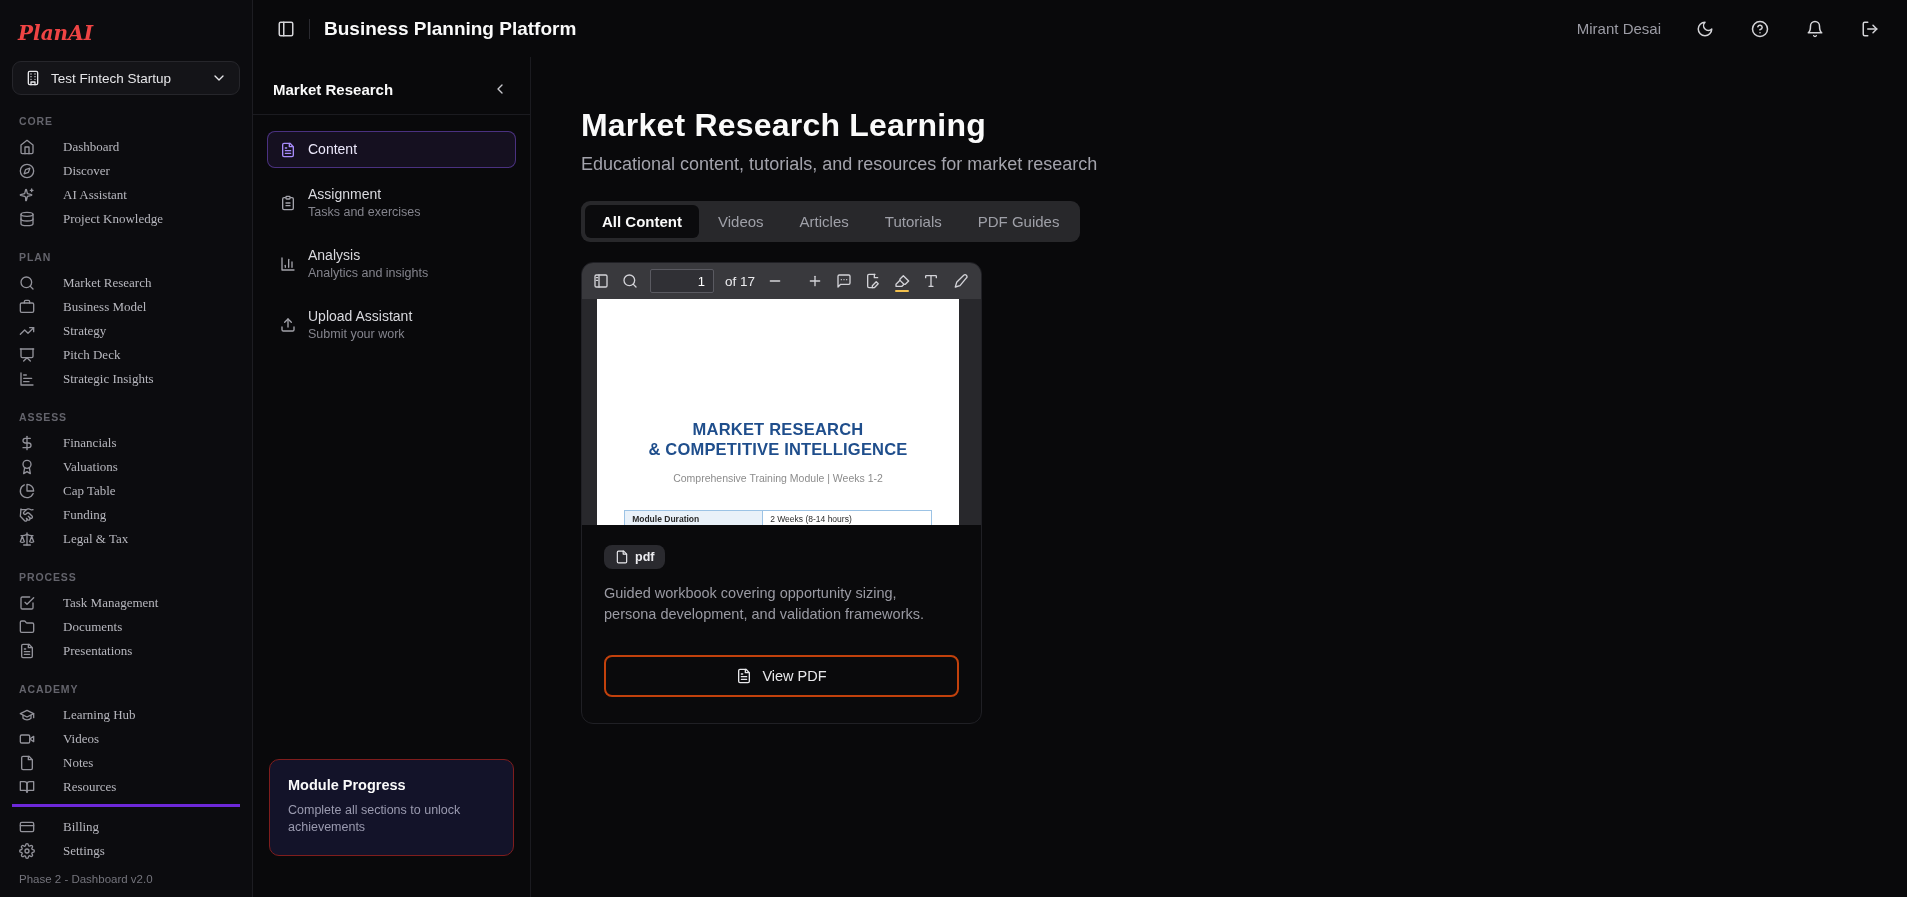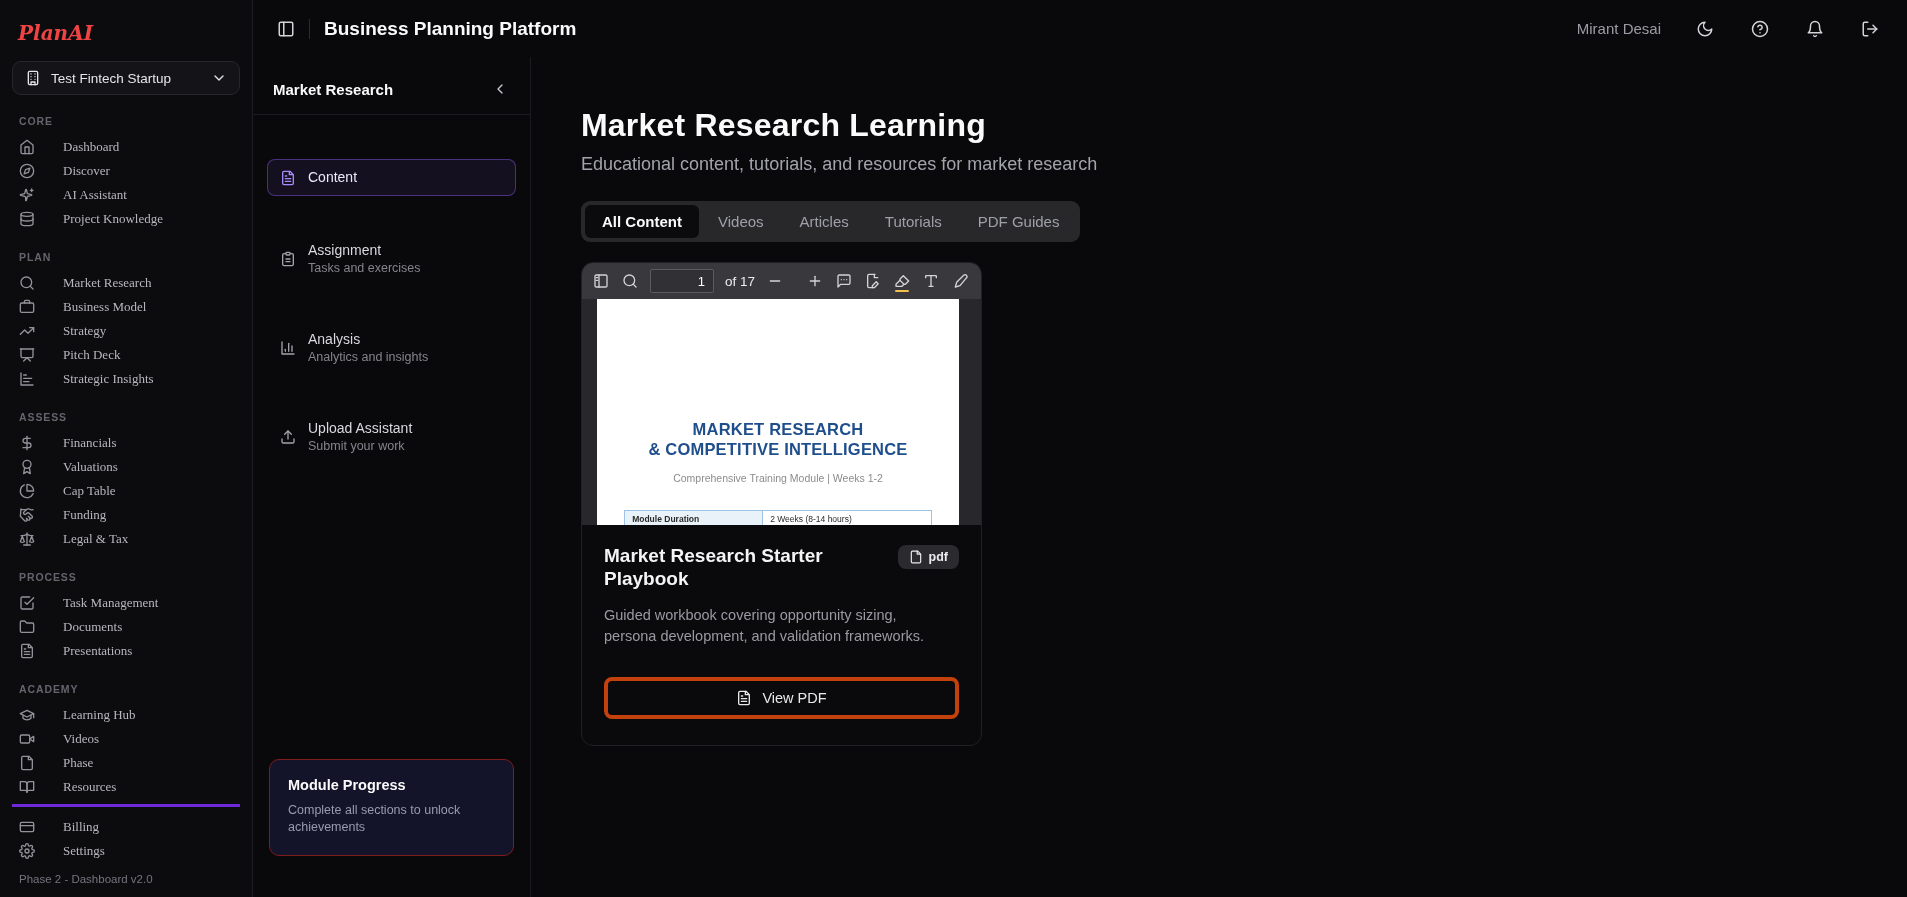--- a/index.html
+++ b/index.html
@@ -45,21 +45,21 @@
   
   .module-panel { width:278px; min-width:278px; border-right:1px solid #1b1b20;
     display:flex; flex-direction:column; }
   .panel-header { display:flex; align-items:center; justify-content:space-between;
     padding:22px 20px 15px; }
   .panel-title { font-size:15px; font-weight:bold; color:#fafafa; }
   .panel-collapse { background:none; border:none; color:#c9c9cf; cursor:pointer; display:flex; padding:2px; }
   .panel-div { height:1px; background:#1b1b20; margin:0; }
   .panel-items { padding:16px 14px; display:flex; flex-direction:column; gap:8px; }
   .panel-item { display:flex; align-items:center; gap:12px; padding:9px 12px; border-radius:8px;
-    border:1px solid transparent; cursor:pointer;margin-top:28px; }
+    border:1px solid transparent; cursor:pointer; }
   .panel-item .ic { color:#a3a3ab; }
   .panel-item.active { background:rgba(139,92,246,.09); border-color:rgba(139,92,246,.45); }
   .panel-item.active .ic { color:#a78bfa; }
   .panel-item.active .pi-title { color:#ece8fb; }
   .pi-title { font-size:14px; color:#d9d9de; line-height:17px; }
   .pi-sub { font-size:12.5px; color:#84848d; margin-top:2px; }
   .progress-card { margin:auto 16px 41px; background:#131329; border:1px solid #7f1d1d;
     border-radius:10px; padding:17px 18px 19px; }
   .progress-title { font-size:14.5px; font-weight:bold; color:#fafafa; }
   .progress-sub { font-size:12.5px; color:#9a9aaf; margin-top:9px; line-height:1.35; }
@@ -100,21 +100,21 @@
   .doc-table td.k { background:#e9f1f9; font-weight:bold; width:45%; }
 
   
   .card-body { padding:20px 22px 26px; }
   .card-title-row { display:flex; align-items:flex-start; justify-content:space-between; gap:10px; }
   .card-title { font-size:19px; font-weight:bold; color:#f4f4f5; line-height:1.2; }
   .badge { display:flex; align-items:center; gap:6px; background:#2a2a2f; border-radius:8px;
     padding:5px 11px; font-size:12.5px; font-weight:bold; color:#ececf0; white-space:nowrap; }
   .card-desc { margin-top:14px; font-size:14.5px; color:#9a9aa3; line-height:1.45; max-width:348px; }
   .view-btn { margin-top:30px; width:100%; height:42px; display:flex; align-items:center;
-    justify-content:center; gap:10px; background:transparent; border:4px solid #c2410c;
+    justify-content:center; gap:10px; background:transparent; border:2px solid #c2410c;
     border-radius:8px; color:#e8e8eb; font-size:14.5px; font-family:inherit; cursor:pointer; }
 </style>
 </head>
 <body>
 
 <div class="app">
 
   <aside class="sidebar">
     <div class="brand">PlanAI</div>
     <button class="workspace">
@@ -292,21 +292,21 @@
               <path d="m22 8-6 4 6 4V8z"></path>
               <rect x="2" y="6" width="14" height="12" rx="2"></rect>
             </svg>
             <span>Videos</span>
           </div>
           <div class="side-item">
             <svg class="ic " viewBox="0 0 24 24" fill="none" stroke="currentColor" stroke-width="2" stroke-linecap="round" stroke-linejoin="round">
               <path d="M15 2H6a2 2 0 0 0-2 2v16a2 2 0 0 0 2 2h12a2 2 0 0 0 2-2V7z"></path>
               <path d="M14 2v5h5"></path>
             </svg>
-            <span>Phase</span>
+            <span>Notes</span>
           </div>
           <div class="side-item">
             <svg class="ic " viewBox="0 0 24 24" fill="none" stroke="currentColor" stroke-width="2" stroke-linecap="round" stroke-linejoin="round">
               <path d="M2 4h6a4 4 0 0 1 4 4v12a3 3 0 0 0-3-3H2z"></path>
               <path d="M22 4h-6a4 4 0 0 0-4 4v12a3 3 0 0 1 3-3h7z"></path>
             </svg>
             <span>Resources</span>
           </div>
         </div>
       </nav>
@@ -536,21 +536,20 @@
                     <tr>
                       <td class="k">Module Duration</td>
                       <td>2 Weeks (8-14 hours)</td>
                     </tr>
                   </tbody>
               </table>
             </div>
           </div>
           <div class="card-body">
             <div class="card-title-row">
-              <div class="card-title">Market Research Starter Playbook</div>
               <div class="badge">
                 <svg class="ic ic-sm" viewBox="0 0 24 24" fill="none" stroke="currentColor" stroke-width="2" stroke-linecap="round" stroke-linejoin="round">
                     <path d="M15 2H6a2 2 0 0 0-2 2v16a2 2 0 0 0 2 2h12a2 2 0 0 0 2-2V7z"></path>
                     <path d="M14 2v5h5"></path>
                   </svg>
                 <span>pdf</span>
               </div>
             </div>
             <p class="card-desc">Guided workbook covering opportunity sizing, persona development, and validation frameworks.</p>
             <button class="view-btn">

